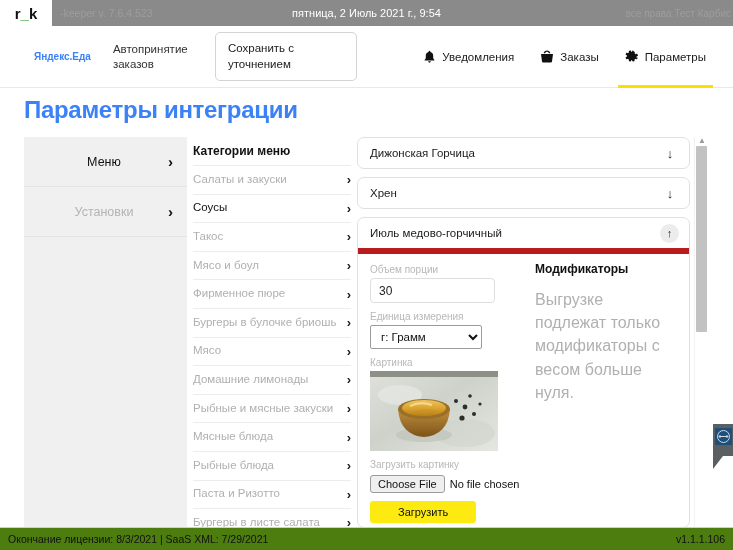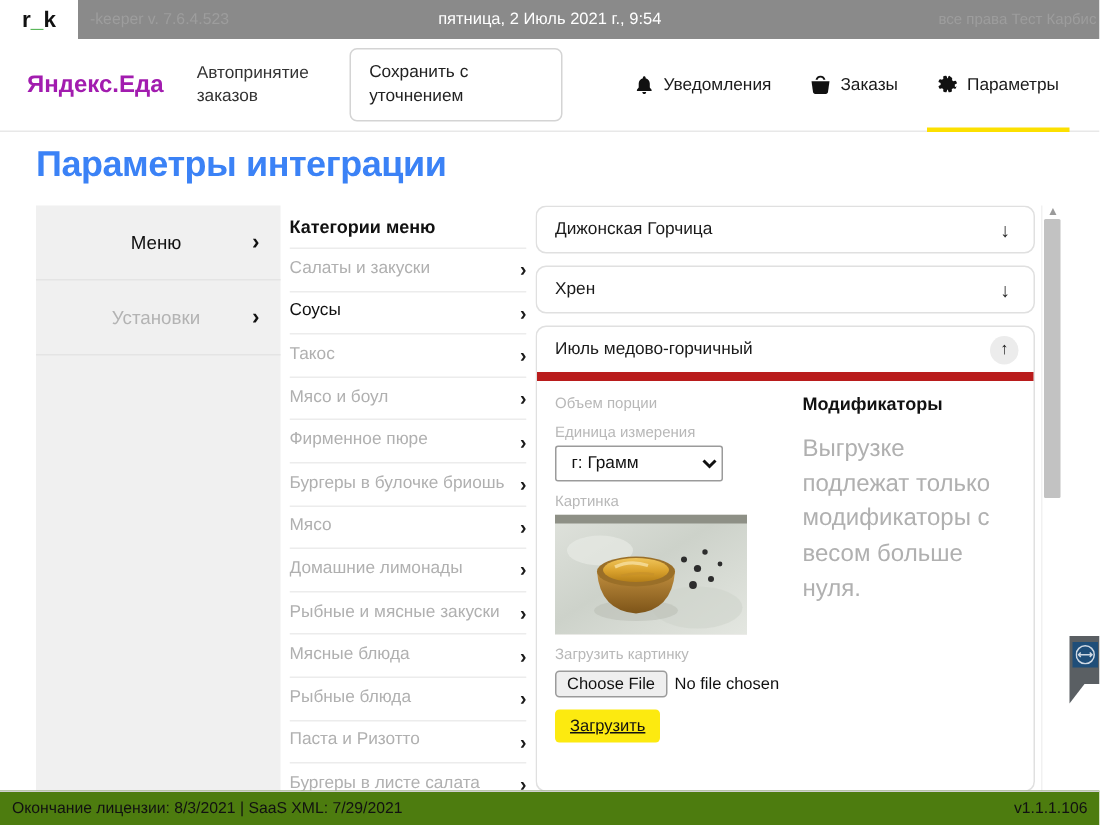--- a/index.html
+++ b/index.html
@@ -42,22 +42,22 @@
   }
 
   
   .navbar {
     position: absolute; top: 26px; left: 0; width: 733px; height: 62px;
     background: #ffffff;
     border-bottom: 1px solid #e8e8e8;
     display: flex; align-items: center;
   }
   .brand {
-    font-size: 16px; font-weight: bold; color: #a21caf;
-    margin-left: 18px; white-space: nowrap;
+    font-size: 10px; font-weight: bold; color: #3b82f6;
+    margin-left: 34px; white-space: nowrap;
   }
   .nav-auto {
     margin-left: 22px; font-size: 11.5px; color: #333; line-height: 1.3;
     width: 92px;
   }
   .nav-save-btn {
     margin-left: 10px;
     border: 1px solid #d4d4d4; border-radius: 5px;
     background: #fff;
     padding: 8px 12px;
@@ -182,23 +182,22 @@
   .filerow { display: flex; align-items: center; gap: 5px; margin-top: 5px; }
   .choose-file {
     border: 1px solid #9b9b9b; border-radius: 3px;
     background: #efefef; font-size: 11px; color: #111;
     padding: 2px 7px; font-family: "Liberation Sans", sans-serif;
     cursor: pointer;
   }
   .nofile { font-size: 11px; color: #111; }
   .upload-btn {
     margin-top: 8px; background: #fcea10; border: 0; border-radius: 3px;
-    font-size: 11px; color: #111; padding: 5px 10px; cursor: pointer;
+    font-size: 11px; color: #111; padding: 5px 28px; cursor: pointer;
     font-family: "Liberation Sans", sans-serif;
-    text-decoration: underline;
   }
   .mod-title { font-size: 12px; font-weight: bold; color: #111; }
   .mod-desc {
     font-size: 16px; color: #b0b0b0; margin-top: 12px; line-height: 1.45;
   }
 
   
   .vscroll {
     position: absolute; top: 137px; left: 694px; width: 13px; height: 398px;
     background: #fff; border-left: 1px solid #f1f1f1;
@@ -398,20 +397,21 @@
       <div class="acc-head">
         <span class="acc-title">Июль медово-горчичный</span>
         <span class="acc-arrow circle">↑</span>
       </div>
 
       <div class="acc-body">
 
         <div class="acc-body-left">
 
           <div class="field-label">Объем порции</div>
+          <input class="text-input" type="text" value="30" style="">
 
           <div class="field-label">Единица измерения</div>
           <select class="select-input" id="unit-select"><option>г: Грамм</option><option>мл: Миллилитр</option><option>кг: Килограмм</option><option>л: Литр</option></select>
 
           <div class="field-label">Картинка</div>
 
           <div class="thumb">
             <svg width="128" height="80" viewBox="0 0 128 80">
               <defs>
                 <linearGradient id="marble" x1="0" y1="0" x2="1" y2="1">

